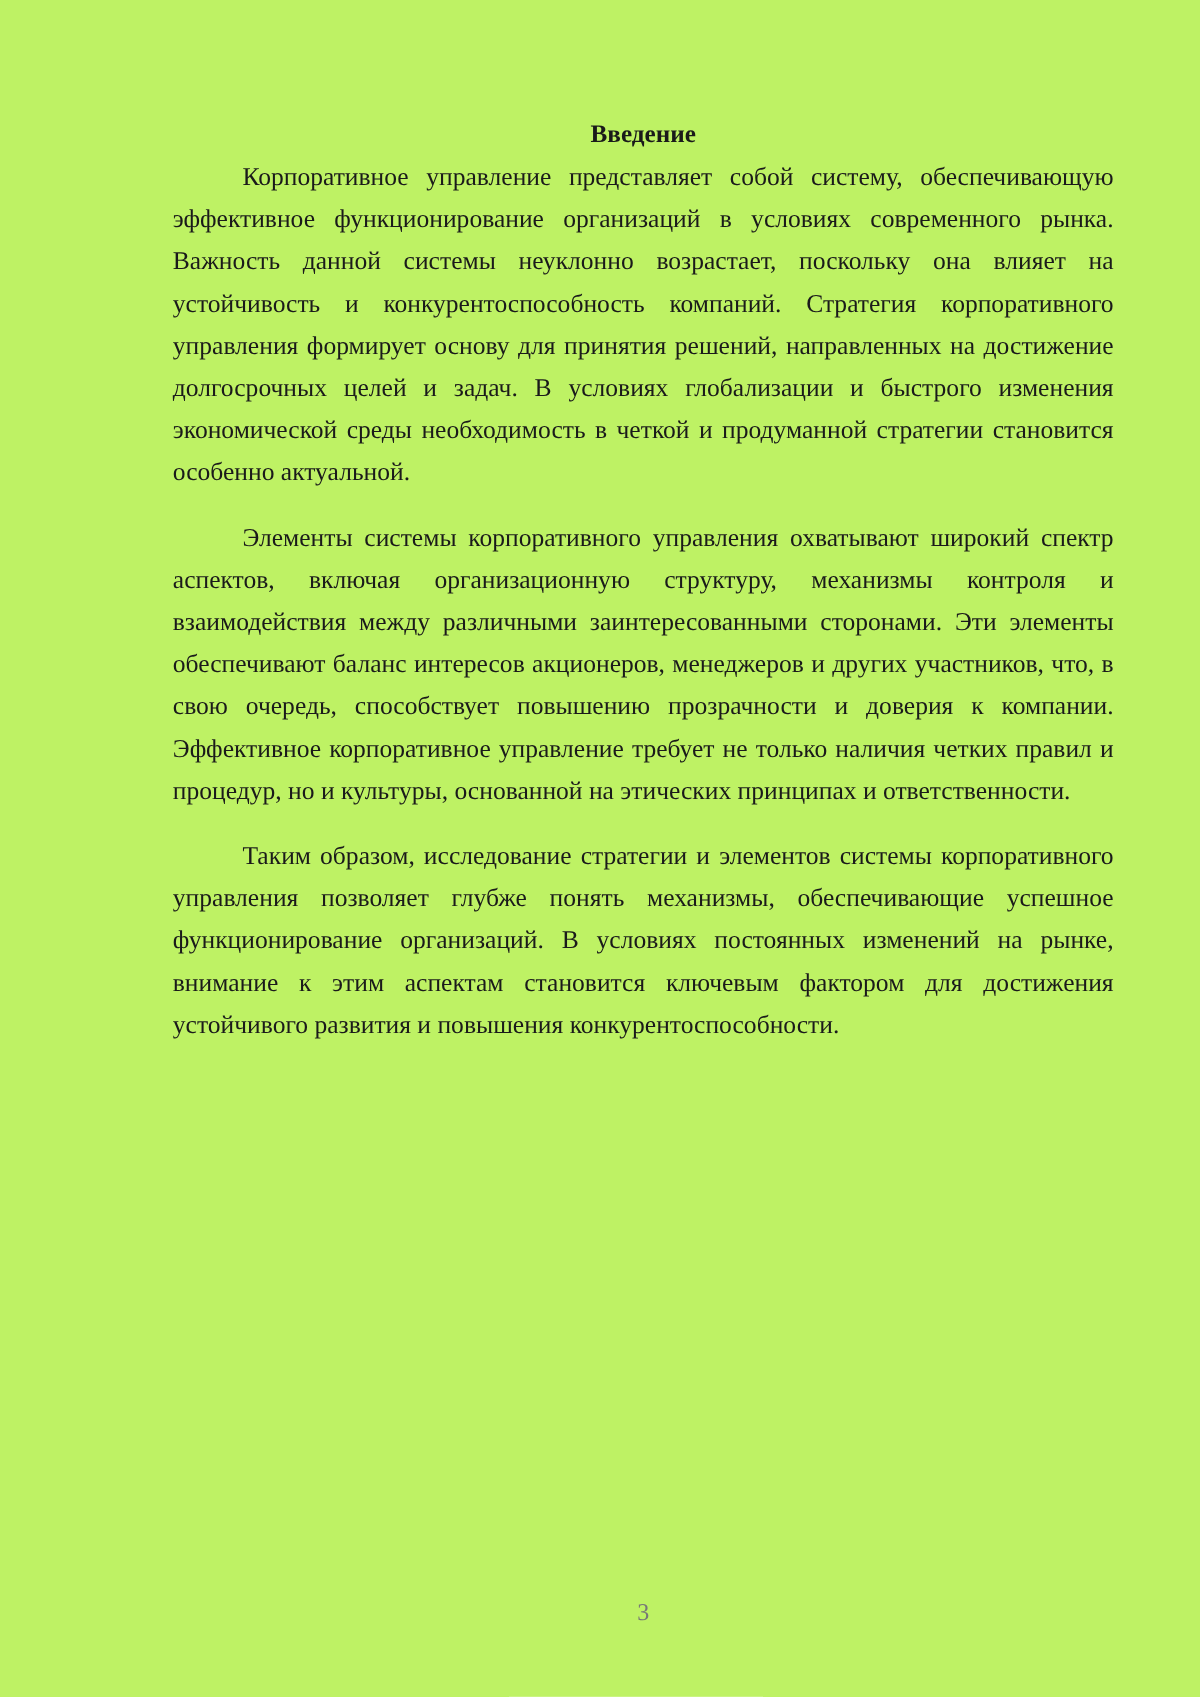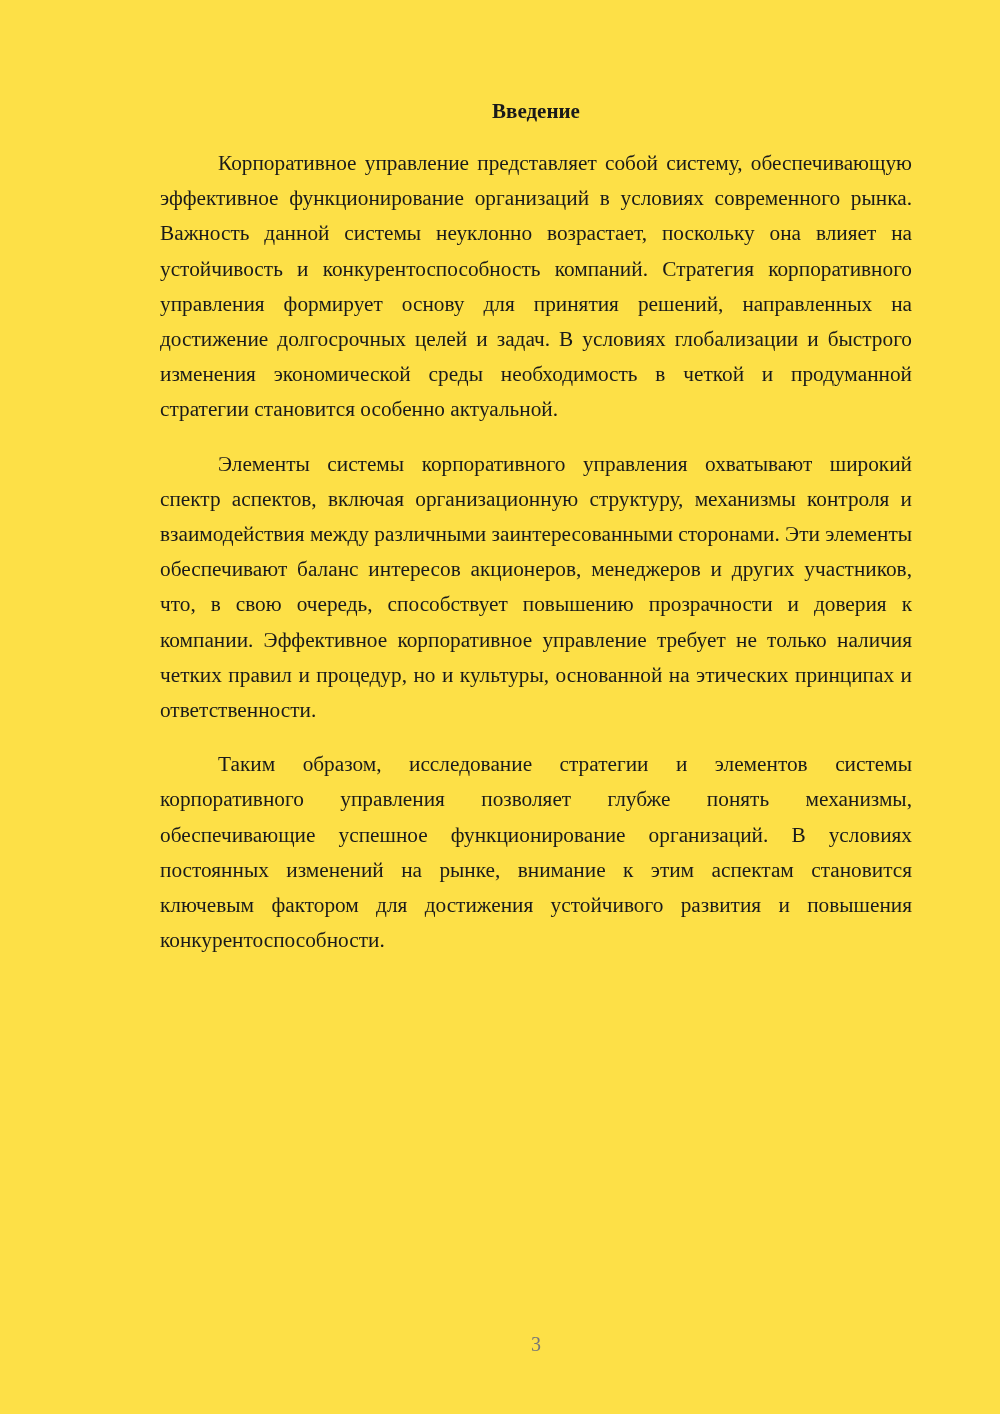--- a/index.html
+++ b/index.html
@@ -13,42 +13,42 @@
       position: relative;
       overflow: hidden;
       font-family: "Liberation Serif", "DejaVu Serif", serif;
       color: #1a1a1a;
     }
     .page {
       position: absolute;
       left: 0; top: 0;
       width: 1000px;
       height: 1414px;
-      background: #fde047;
+      background: #bef264;
     }
     .content {
       position: absolute;
       left: 144px;
       top: 92px;
       width: 784px;
     }
     .title {
       text-align: center;
       font-weight: bold;
       font-size: 21px;
       line-height: 38px;
       margin: 0 0 0 0;
       height: 38px;
     }
     .para {
       font-size: 21.3px;
       line-height: 35.2px;
       text-align: justify;
       text-indent: 58px;
-      margin: 16px;
+      margin: 0;
       letter-spacing: 0;
     }
     .para + .para {
       margin-top: 19px;
     }
     .page-number {
       position: absolute;
       left: 0;
       width: 1000px;
       top: 1333px;

